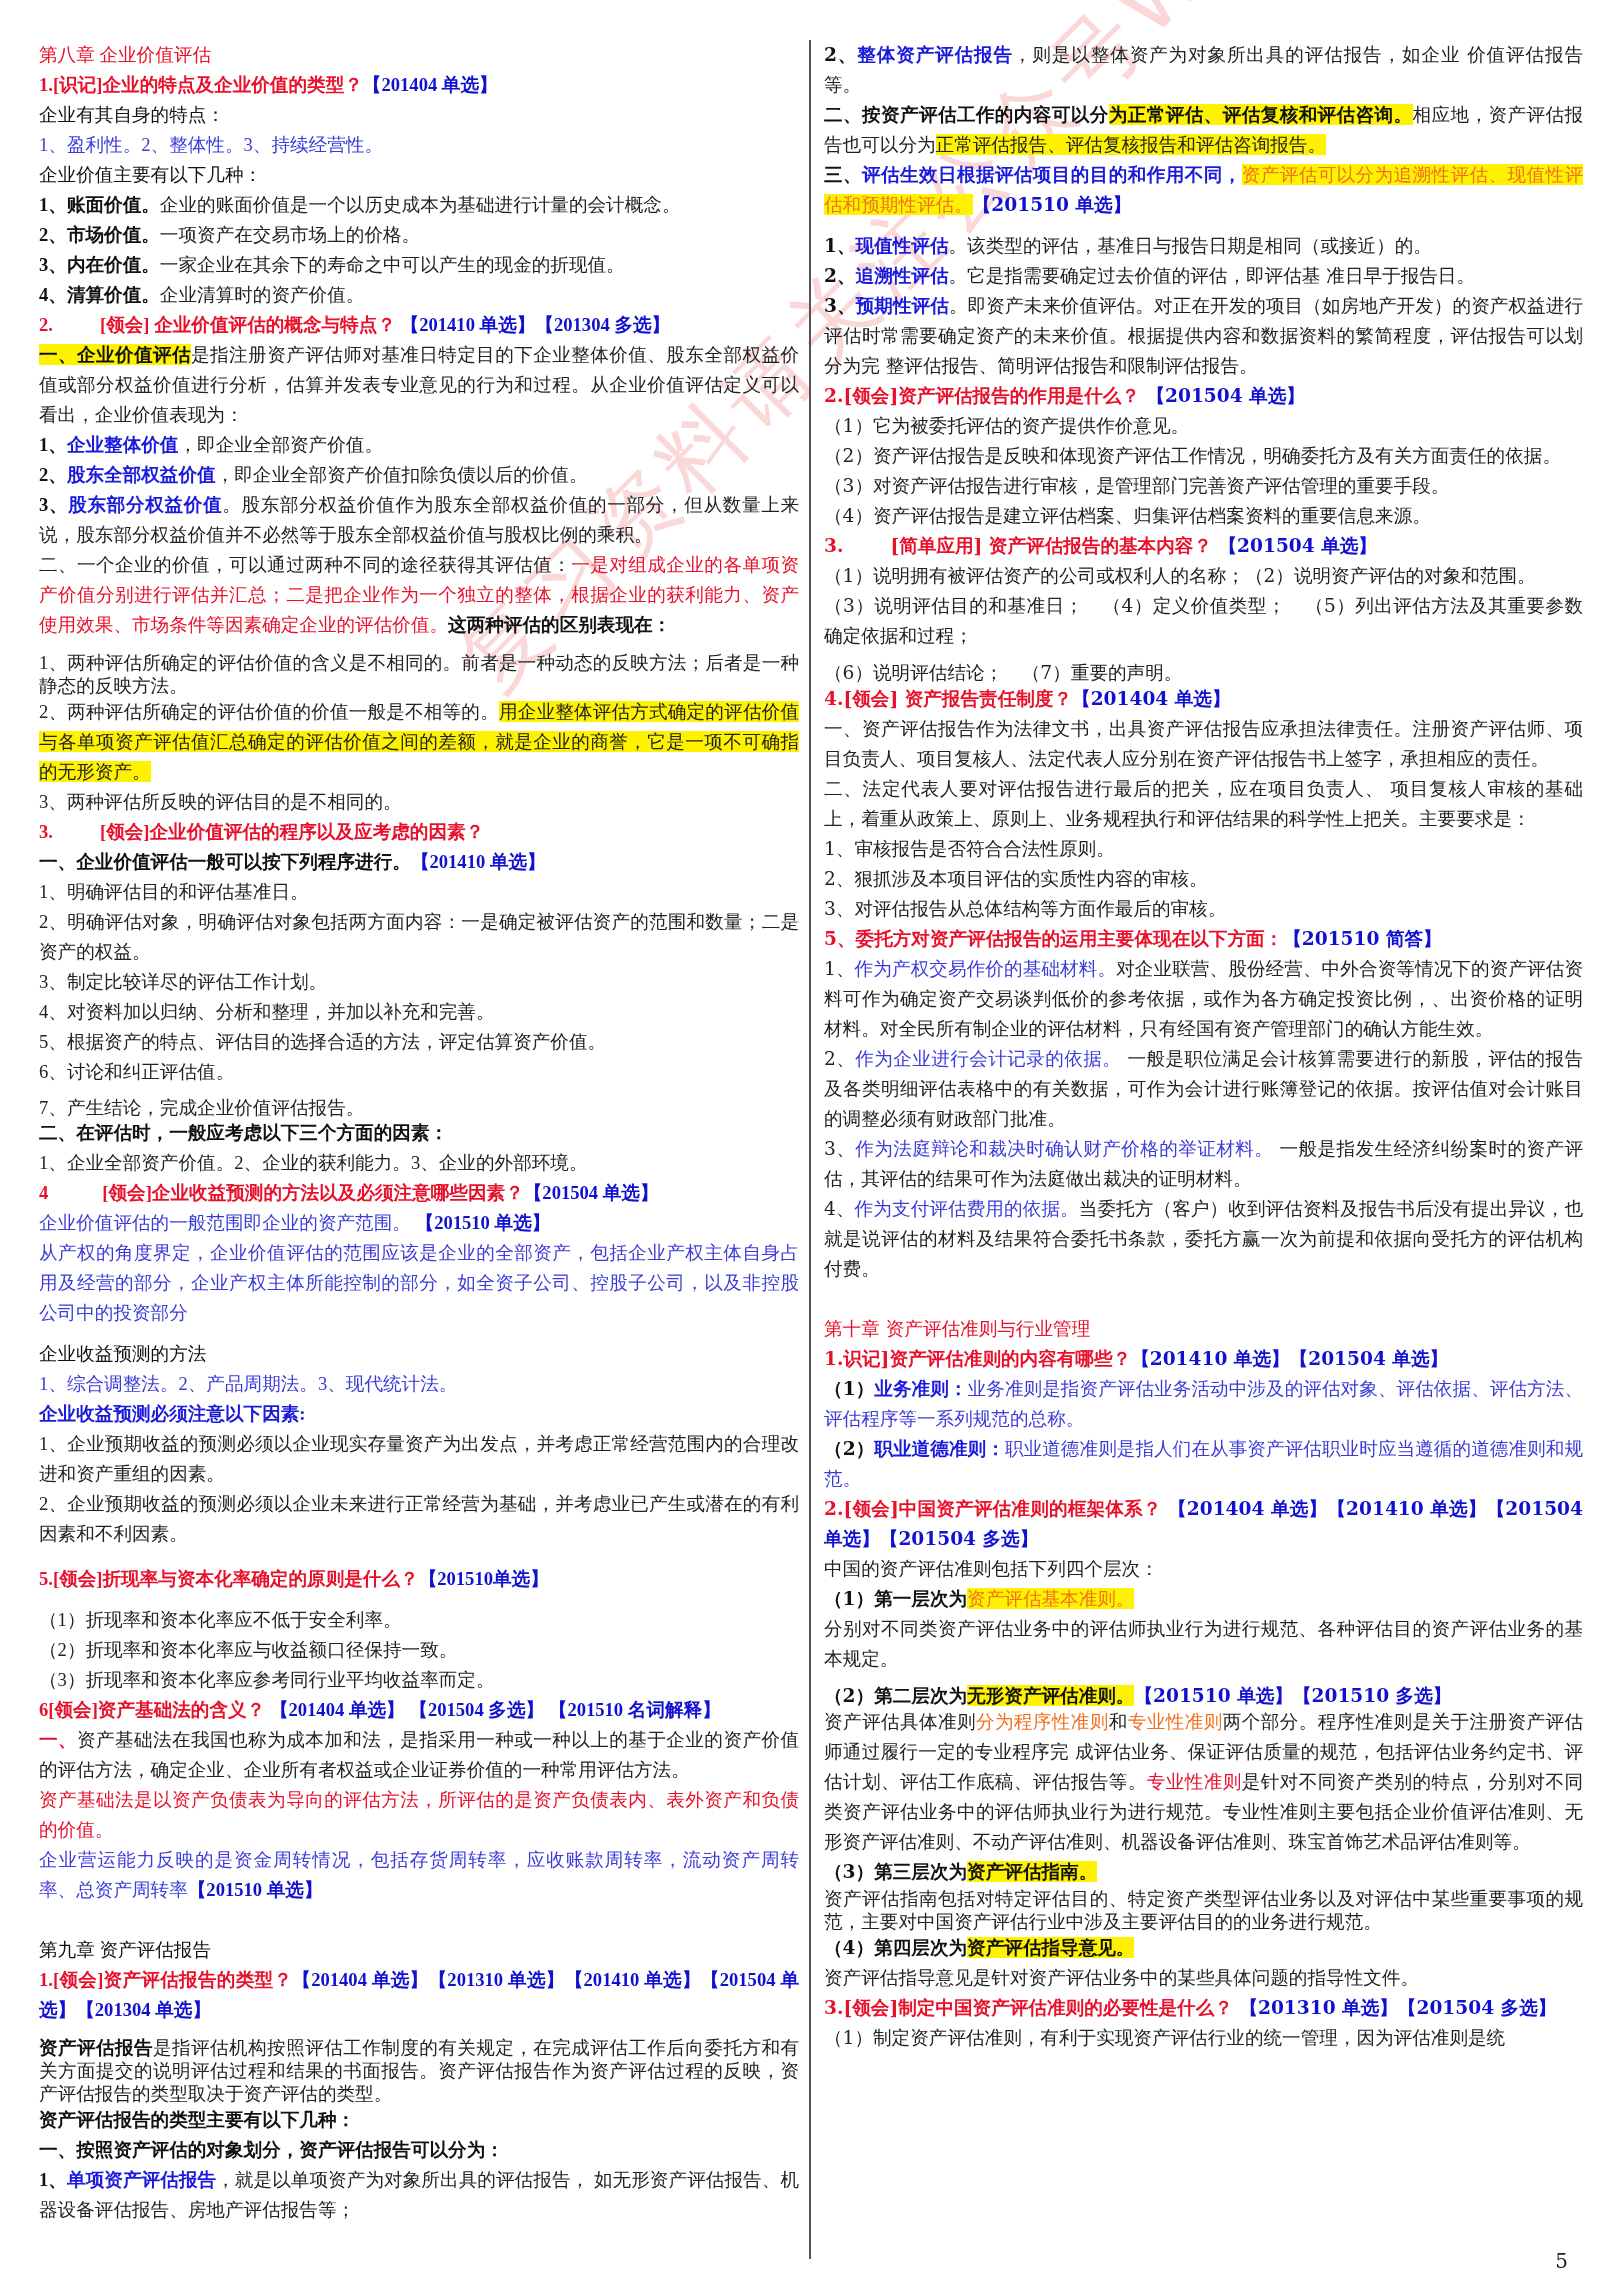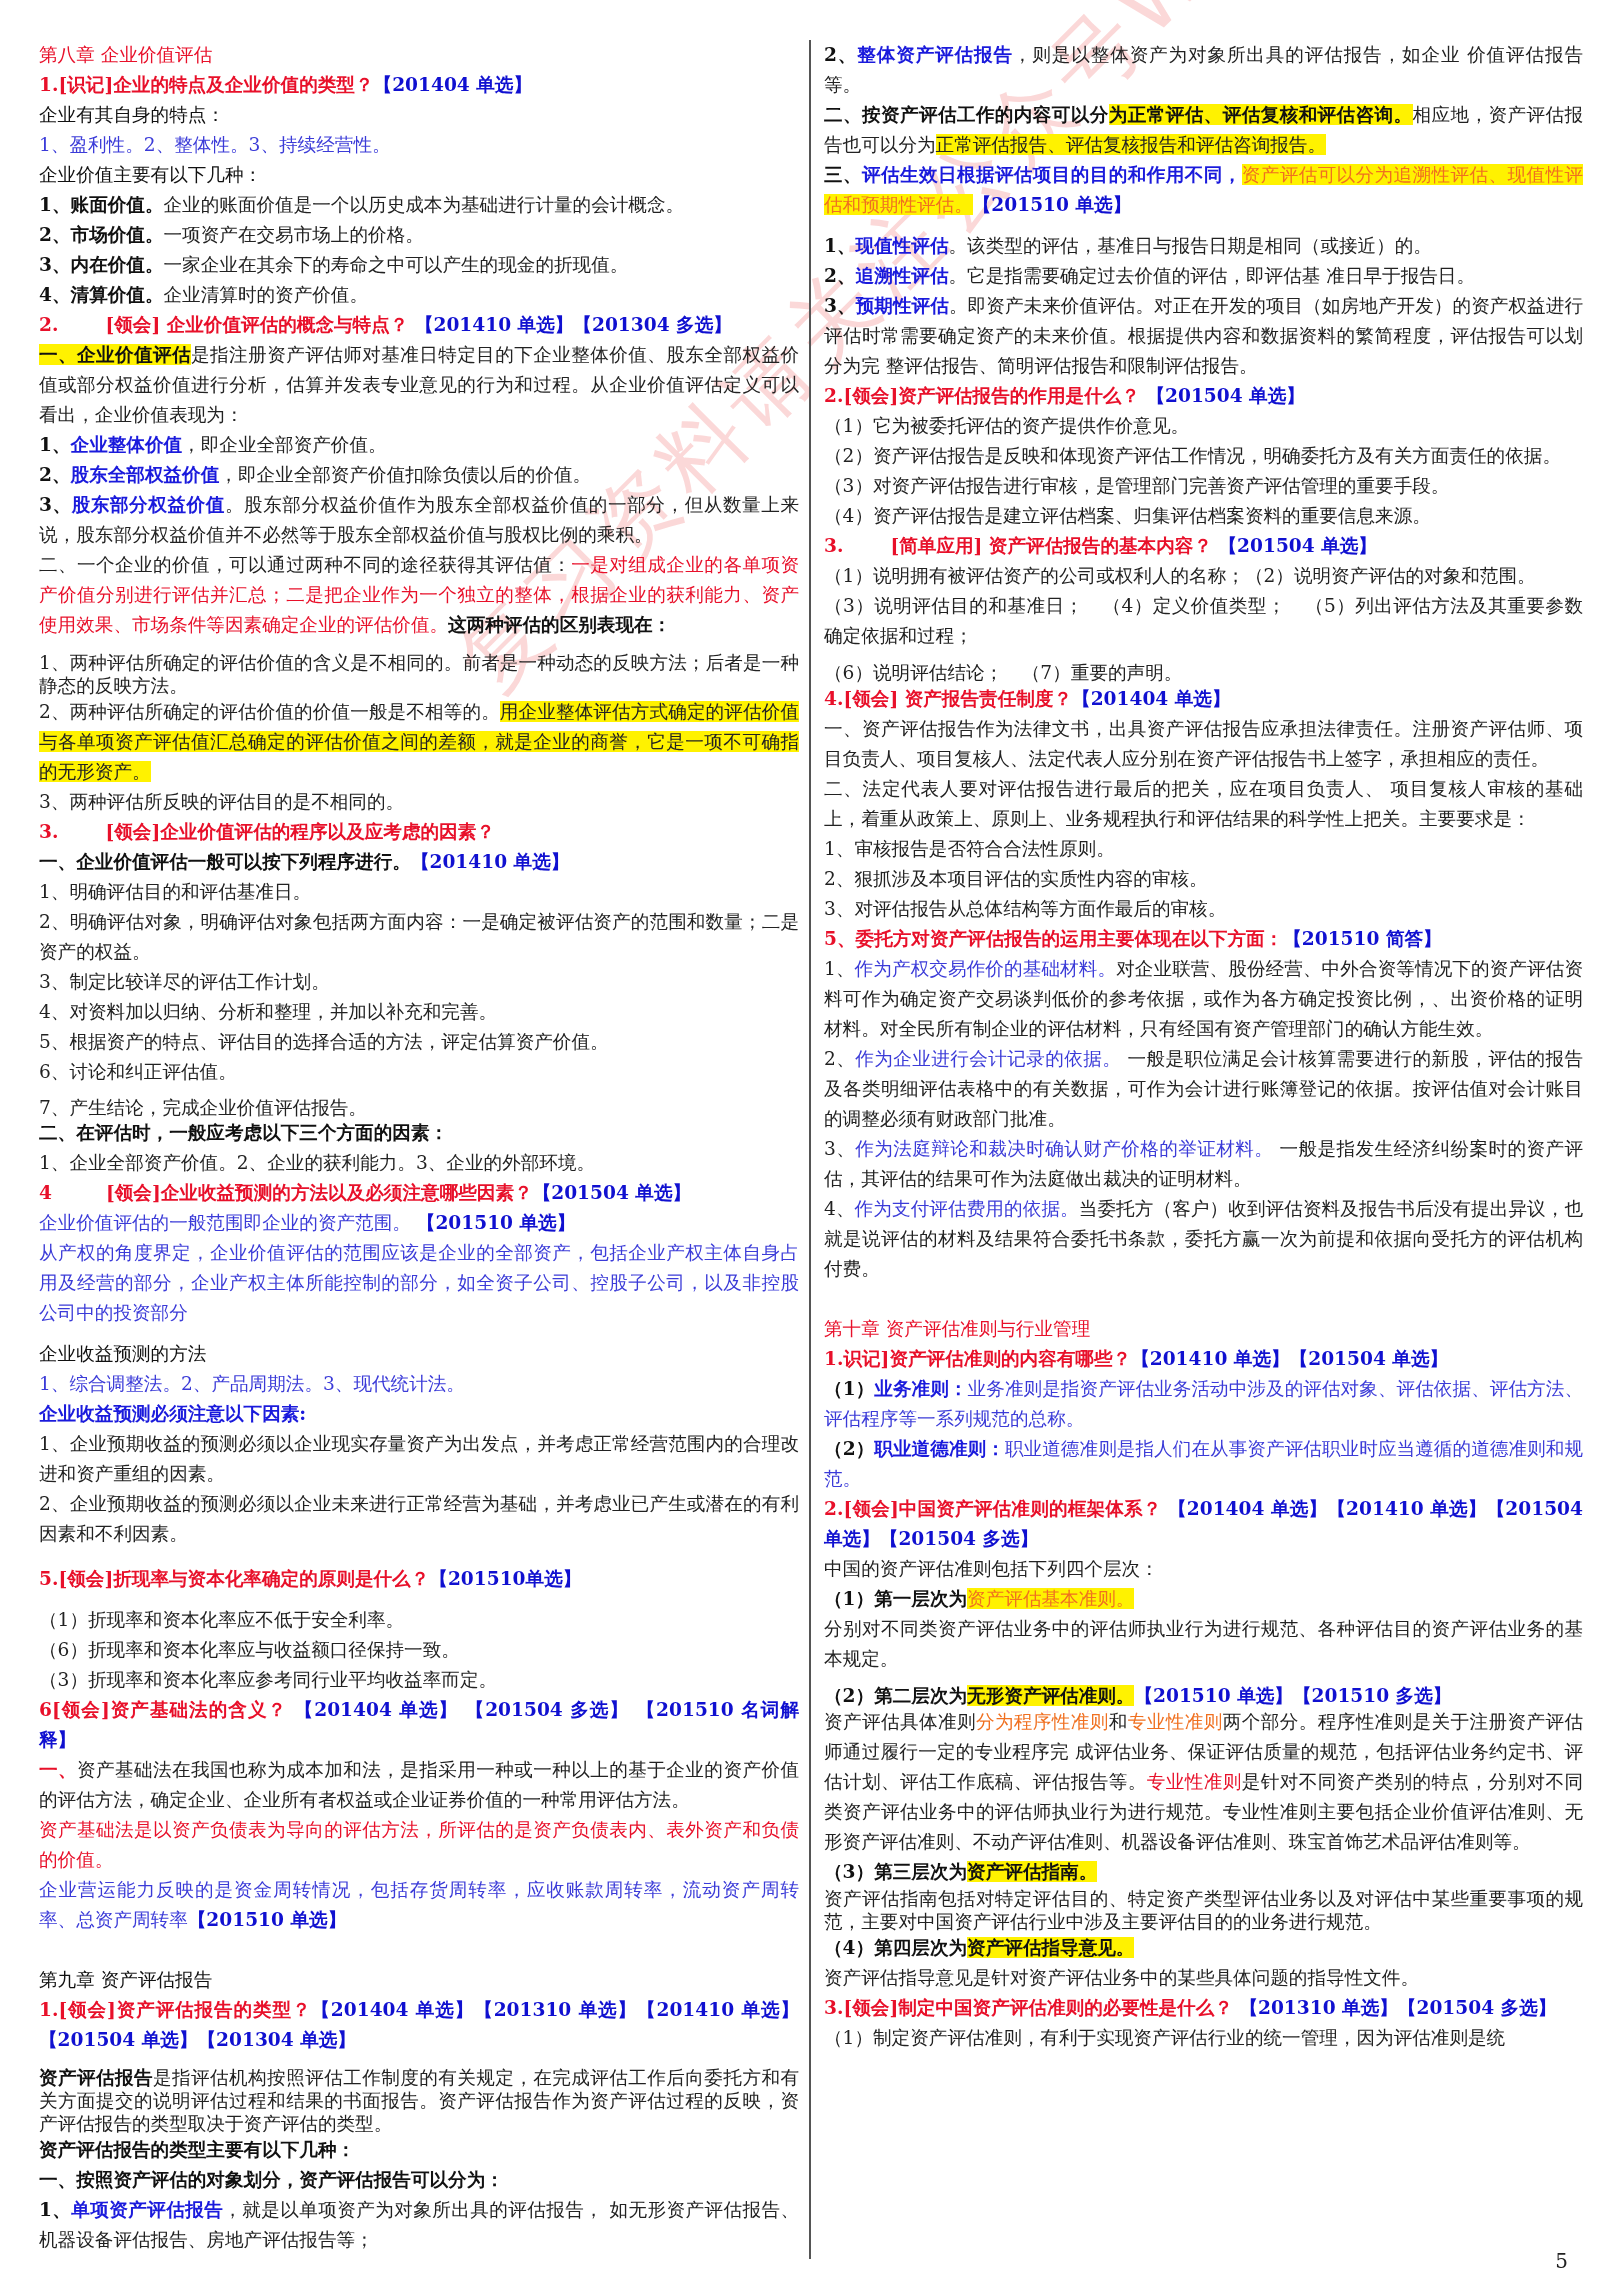--- a/index.html
+++ b/index.html
@@ -1,20 +1,20 @@
 <!DOCTYPE html>
 <html style="font-size:12.4px"><head>
 <meta charset="utf-8">
 <style>
   html, body { margin: 0; padding: 0; background: #ffffff; }
   body { width: 1616px; height: 2284px; position: relative; overflow: hidden;
          font-family: "DejaVu Serif", "Liberation Serif", serif; color: #222; }
   .page { position: absolute; left: 0; top: 0; width: 1616px; height: 2284px; }
   .col { position: absolute; top: 40px; font-size: 18.6px; line-height: 30px; }
-  .col.left { left: 39px; width: 760px; }
+  .col.left { left: 39px; width: 760px; font-family: Liberation Serif, serif; }
   .col.right { left: 824px; width: 759px; }
   .divider { position: absolute; left: 809px; top: 40px; width: 2.3px; height: 2219px; background: #555; }
   .line { white-space: normal; word-break: break-all; text-align: justify; }
   .gap { height: 29.5px; }
   .gap-sm { height: 11px; }
   .red { color: #e8102a; }
   .blue { color: #1a1adc; }
   .lblue { color: #3b3bd8; }
   .orange { color: #f07020; }
   .dark { color: #111; }
@@ -87,21 +87,21 @@
     <div class="line lblue">1、综合调整法。2、产品周期法。3、现代统计法。</div>
     <div class="line b blue">企业收益预测必须注意以下因素:</div>
     <div class="line">1、企业预期收益的预测必须以企业现实存量资产为出发点，并考虑正常经营范围内的合理改进和资产重组的因素。</div>
     <div class="line">2、企业预期收益的预测必须以企业未来进行正常经营为基础，并考虑业已产生或潜在的有利因素和不利因素。</div>
 
     <div class="line b" style="margin-top:15px">
       <span class="red">5.</span><span class="red">[领会]折现率与资本化率确定的原则是什么？</span><span class="tag">【201510单选】</span>
     </div>
     <div class="gap-sm"></div>
     <div class="line">（1）折现率和资本化率应不低于安全利率。</div>
-    <div class="line">（6）折现率和资本化率应与收益额口径保持一致。</div>
+    <div class="line">（2）折现率和资本化率应与收益额口径保持一致。</div>
     <div class="line">（3）折现率和资本化率应参考同行业平均收益率而定。</div>
 
     <div class="line b">
       <span class="red">6</span><span class="red">[领会]资产基础法的含义？</span> <span class="tag">【201404 单选】 【201504 多选】 【201510 名词解释】</span>
     </div>
     <div class="line"><span class="red b">一、</span><span>资产基础法在我国也称为成本加和法，是指采用一种或一种以上的基于企业的资产价值的评估方法，确定企业、企业所有者权益或企业证券价值的一种常用评估方法。</span></div>
     <div class="line red">资产基础法是以资产负债表为导向的评估方法，所评估的是资产负债表内、表外资产和负债的价值。</div>
     <div class="line lblue"><span>企业营运能力反映的是资金周转情况，包括存货周转率，应收账款周转率，流动资产周转率、总资产周转率</span><span class="tag">【201510 单选】</span></div>
 
     <div class="gap"></div>

